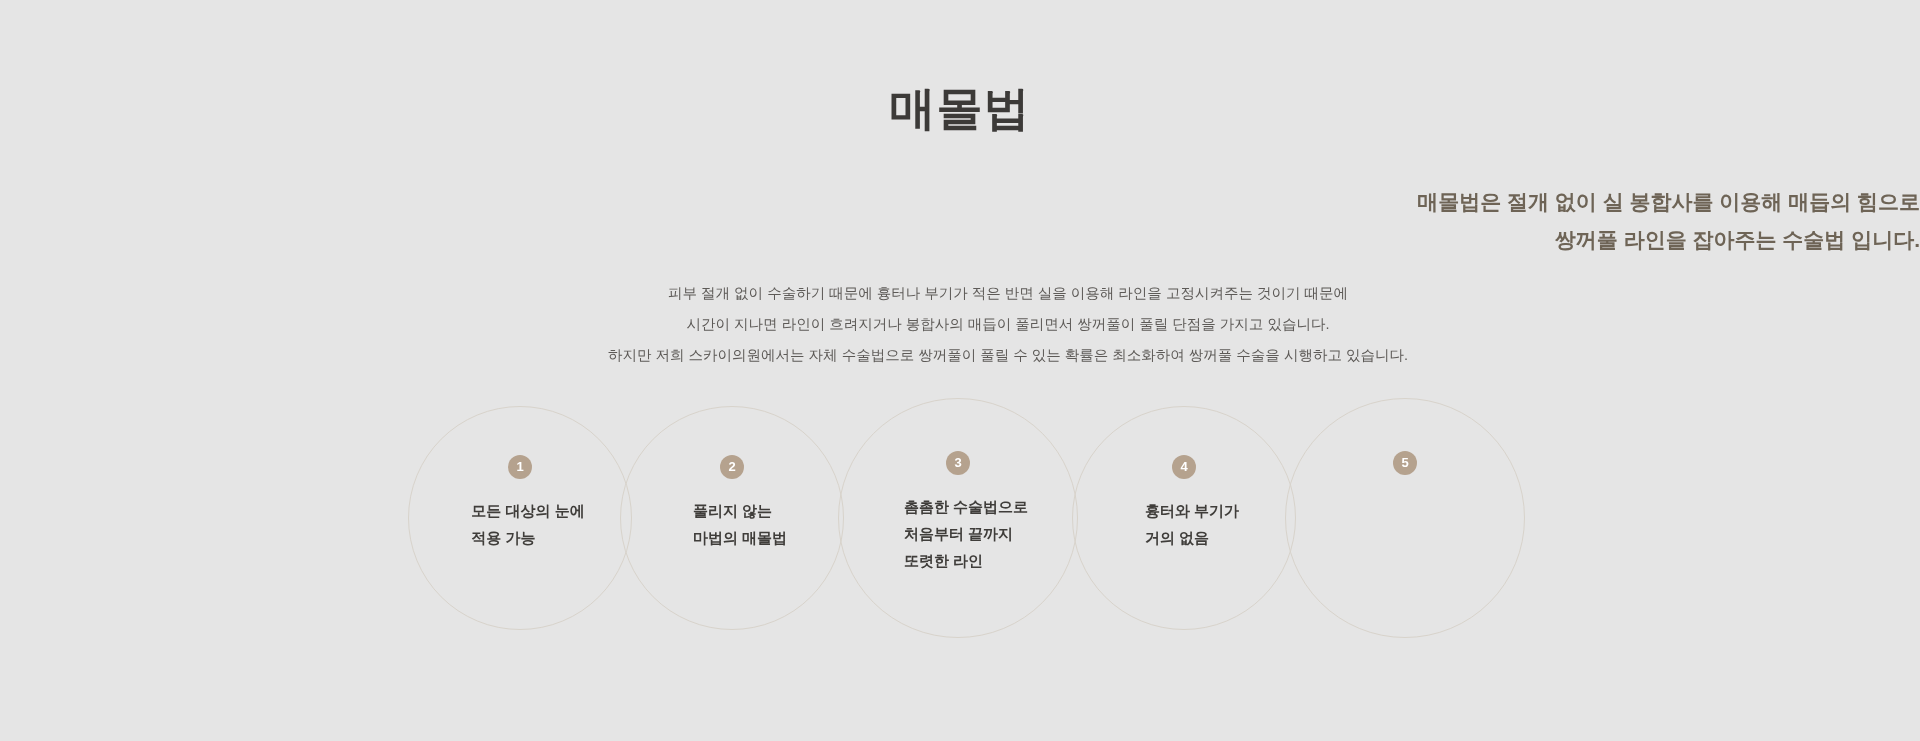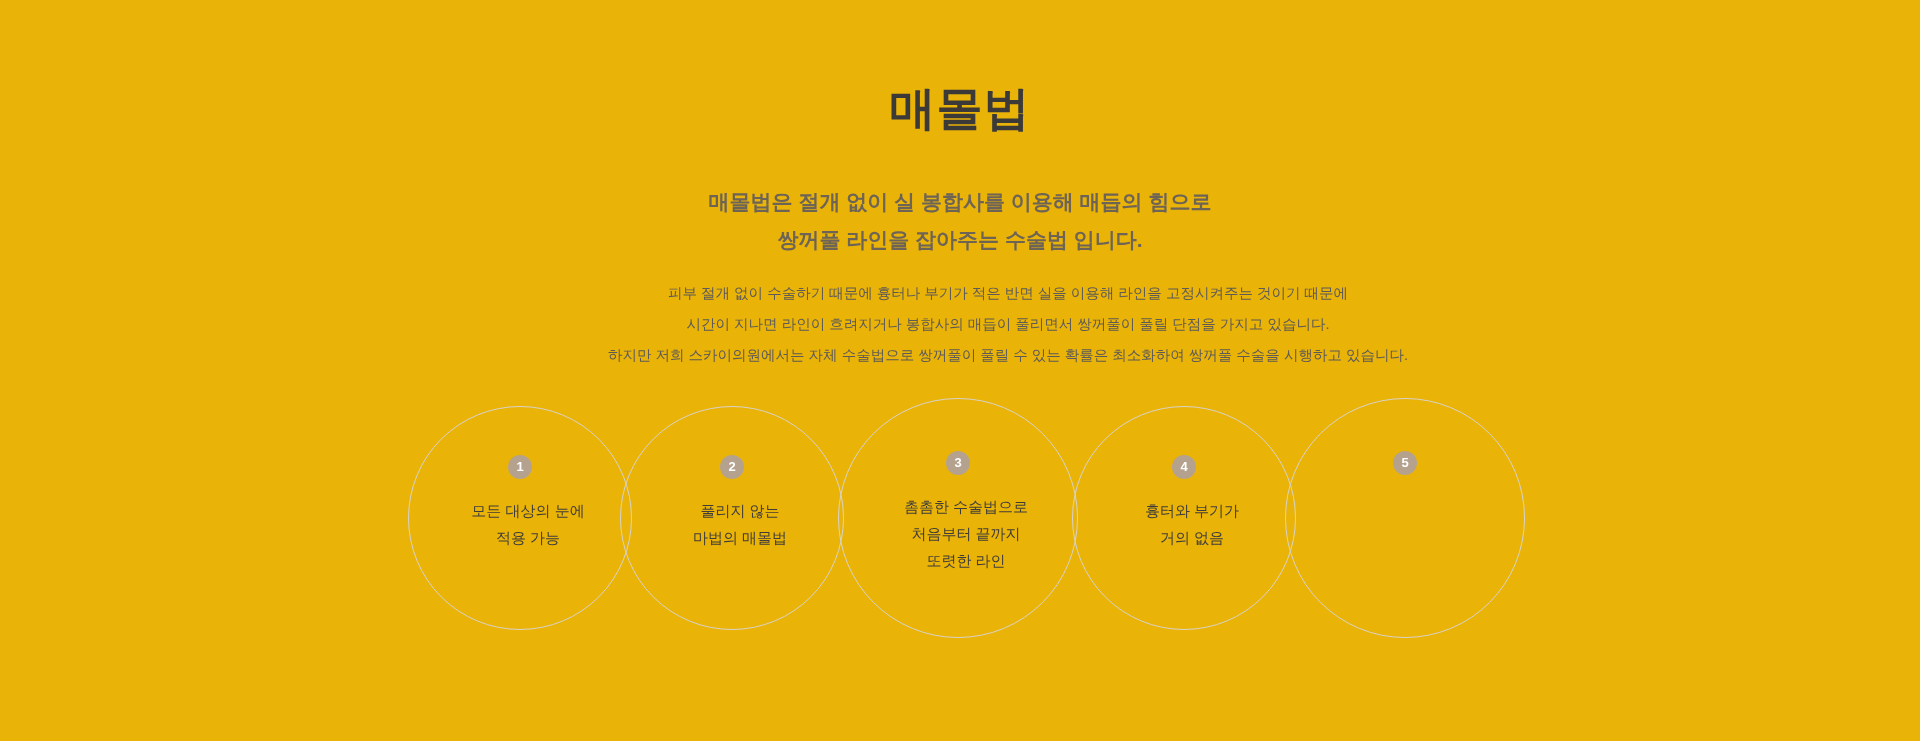--- a/index.html
+++ b/index.html
@@ -7,21 +7,21 @@
     width: 1920px;
     height: 741px;
     background: #ffffff;
     font-family: "Liberation Sans", "DejaVu Sans", sans-serif;
     overflow: hidden;
   }
   .page {
     position: relative;
     width: 1920px;
     height: 741px;
-    background: #eab308;
+    background: #e5e5e5;
   }
 
   
   .title {
     position: absolute;
     top: 78px;
     left: 0;
     width: 1920px;
     text-align: center;
     font-size: 46px;
@@ -29,21 +29,21 @@
     letter-spacing: 1px;
     color: #3c3a38;
   }
 
   
   .lead {
     position: absolute;
     top: 183px;
     left: 0;
     width: 1920px;
-    text-align: center;
+    text-align: right;
     font-size: 21px;
     font-weight: 700;
     line-height: 38px;
     color: #6e6456;
   }
 
   
   .desc {
     position: absolute;
     top: 278px;
@@ -81,24 +81,24 @@
     background: #b5a28e;
     color: #ffffff;
     font-size: 13px;
     font-weight: 700;
     line-height: 24px;
     text-align: center;
     margin-bottom: 18px;
   }
   .clines {
     font-size: 15px;
-    font-weight: 400;
+    font-weight: 700;
     line-height: 27px;
     color: #3f3d3a;
-    text-align: center;
+    text-align: left;
     white-space: pre-line;
     margin-left: 16px;
   }
 
   
   .c0 { left: 408px;  top: 8px;   width: 224px; height: 224px; }
   .c0 .badge { margin-top: 48px; }
   .c1 { left: 620px;  top: 8px;   width: 224px; height: 224px; }
   .c1 .badge { margin-top: 48px; }
   .c2 { left: 838px;  top: 0px;   width: 240px; height: 240px; }

